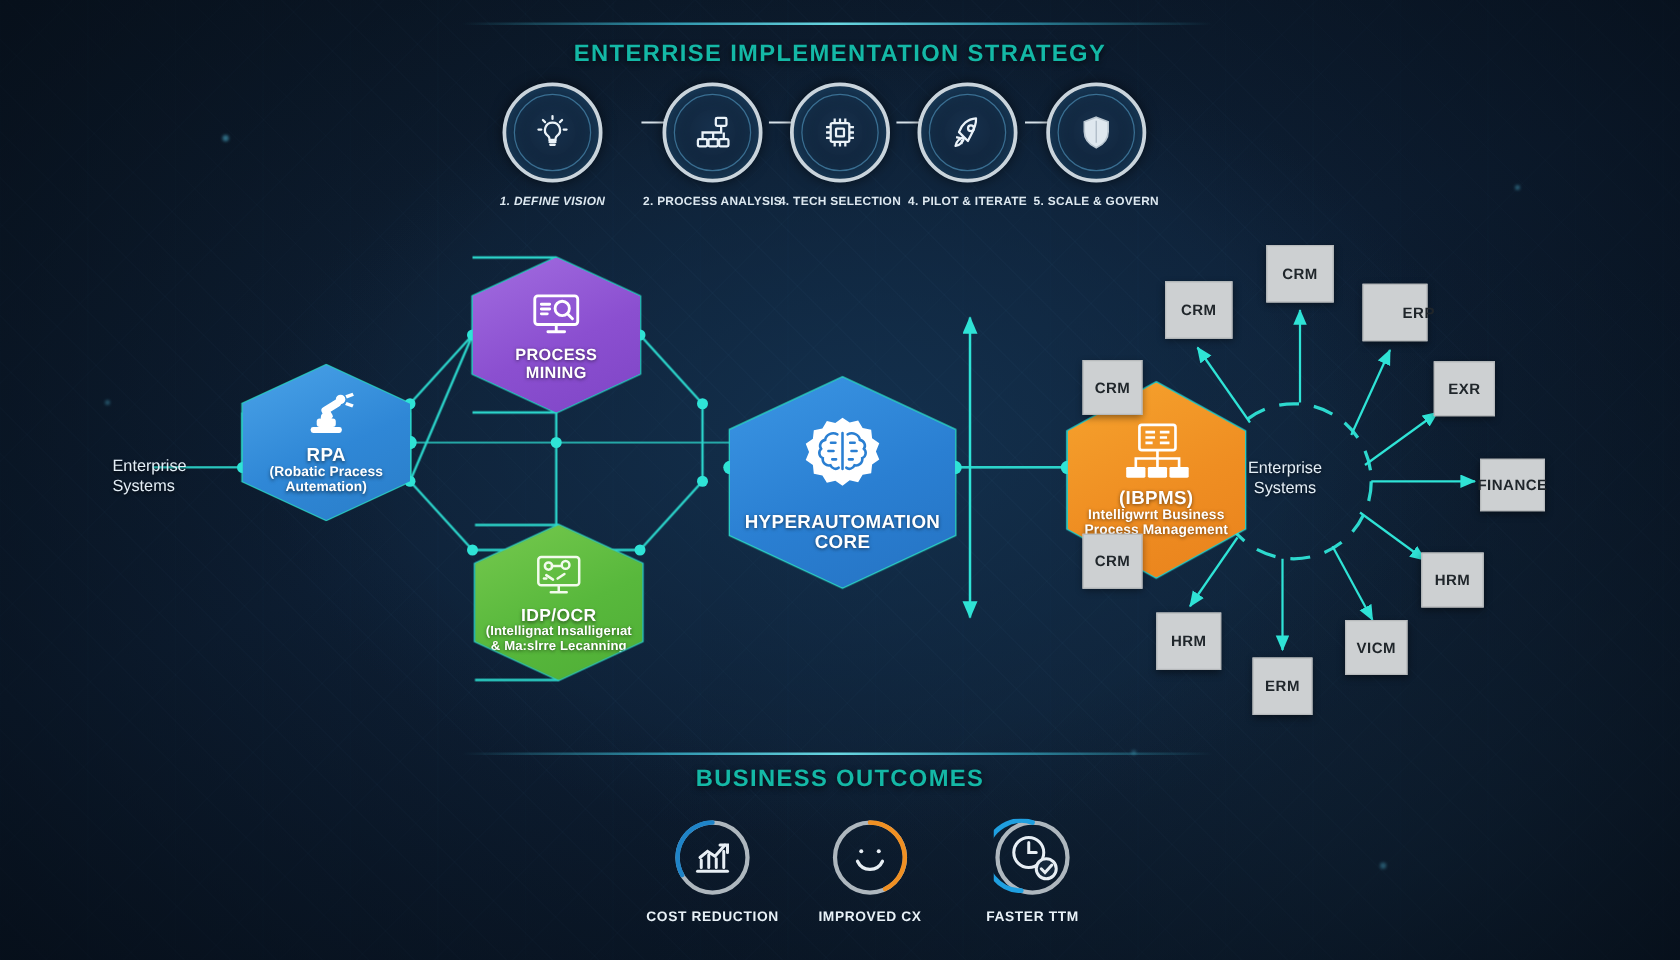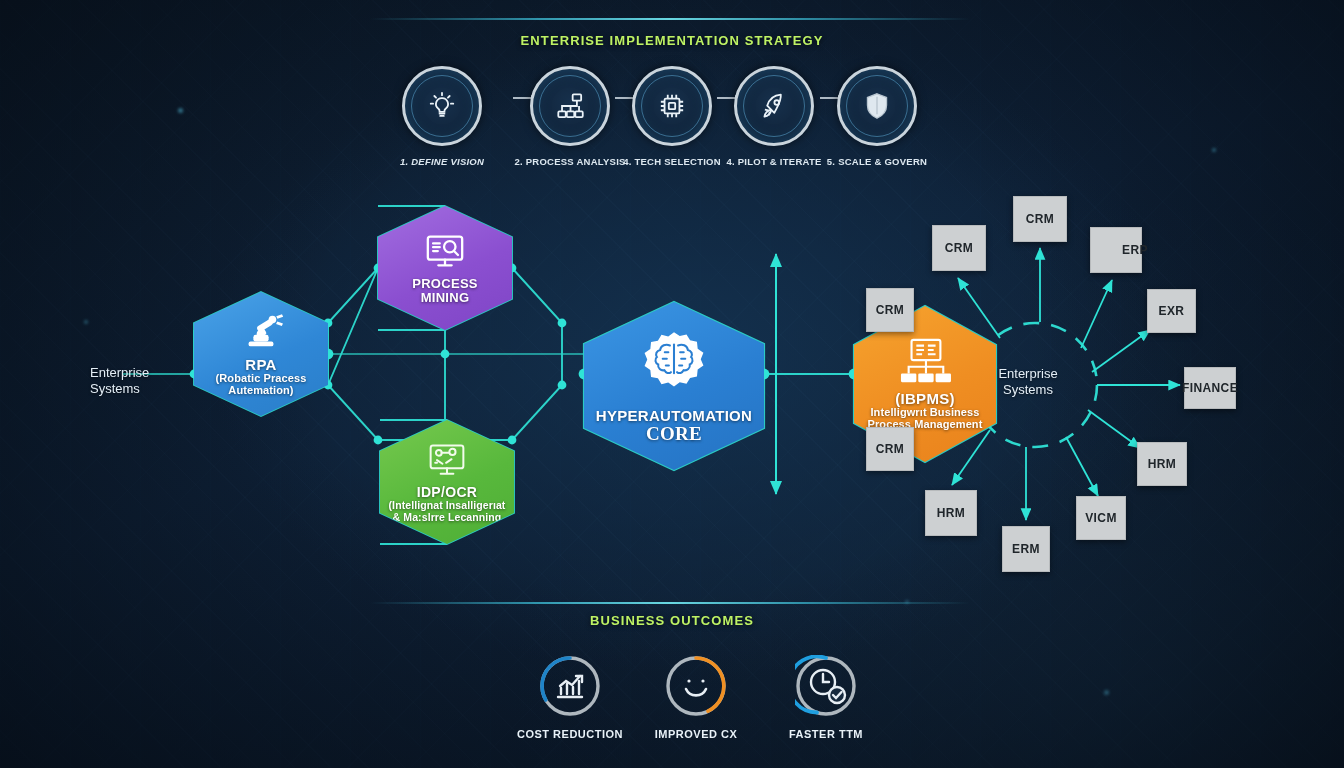--- a/index.html
+++ b/index.html
@@ -34,21 +34,21 @@
 
   
   .divider{
     position:absolute; height:2px;
     background:linear-gradient(90deg, rgba(45,200,220,0) 0%, rgba(60,190,215,.75) 28%, rgba(110,225,235,.95) 50%, rgba(60,190,215,.7) 72%, rgba(45,200,220,0) 100%);
   }
 
   
   .section-title{
     position:absolute; width:100%; text-align:center;
-    color:#bef264; font-size:13px; font-weight:bold; letter-spacing:1.1px;
+    color:#14b8a6; font-size:19px; font-weight:bold; letter-spacing:1.1px;
     text-shadow:0 1px 5px rgba(0,0,0,.7);
   }
 
   
   .steps{ position:absolute; left:0; top:58px; width:1344px; height:120px; }
   .step{ position:absolute; width:80px; text-align:center; }
   .step-ring{
     width:80px; height:80px; border-radius:50%;
     border:3px solid #c9d4dc;
     background:radial-gradient(circle at 50% 45%, #16304c 0%, #102339 70%, #0d1d30 100%);
@@ -352,21 +352,21 @@
         <path d="M40 4 l5.6 3.8 6.6-1.6 3.5 5.8 6.7 1.3 .7 6.8 5.6 3.9-2.6 6.3 2.6 6.3-5.6 3.9-.7 6.8-6.7 1.3-3.5 5.8-6.6-1.6L40 57l-5.6-3.8-6.6 1.6-3.5-5.8-6.7-1.3-.7-6.8-5.6-3.9 2.6-6.3-2.6-6.3 5.6-3.9.7-6.8 6.7-1.3 3.5-5.8 6.6 1.6z"></path>
       </g>
       <g fill="none" stroke="#2a7fd2" stroke-width="2" stroke-linecap="round">
         <path d="M40 16v28"></path>
         <path d="M36 17c-4-2-9 0-9.5 4.3-3.6.6-5 4.4-3.2 7-2.3 2-1.7 6 1.3 7.2-.6 3.6 2.6 6.4 6 5.6 1.2 2.8 4.5 3.6 6.4 1.9"></path>
         <path d="M44 17c4-2 9 0 9.5 4.3 3.6.6 5 4.4 3.2 7 2.3 2 1.7 6-1.3 7.2.6 3.6-2.6 6.4-6 5.6-1.2 2.8-4.5 3.6-6.4 1.9"></path>
         <path d="M31 23.5h3.5M29 30h4M32 36.5h3M46 23.5h3.5M47 30h4M45 36.5h3"></path>
       </g>
     </svg>
     <div class="hex-title" style="font-size:15px;">HYPERAUTOMATION</div>
-    <div class="hex-title" style="font-size:19px;font-family:Liberation Serif, serif;">CORE</div>
+    <div class="hex-title" style="font-size:15px;">CORE</div>
   </div>
 
   <div class="hex" id="hex-ibpms">
     <svg class="hex-icon" width="58" height="50" viewBox="0 0 60 52">
       <g fill="none" stroke="#ffffff" stroke-width="2.2">
         <rect x="16" y="3" width="30" height="21" rx="2"></rect>
         <path d="M21 9h8M21 13.5h8M21 18h6"></path>
         <path d="M33 9h8M33 13.5h6M33 18h8"></path>
         <path d="M31 24v7H13v7M31 31v7M31 31h18v7"></path>
       </g>

